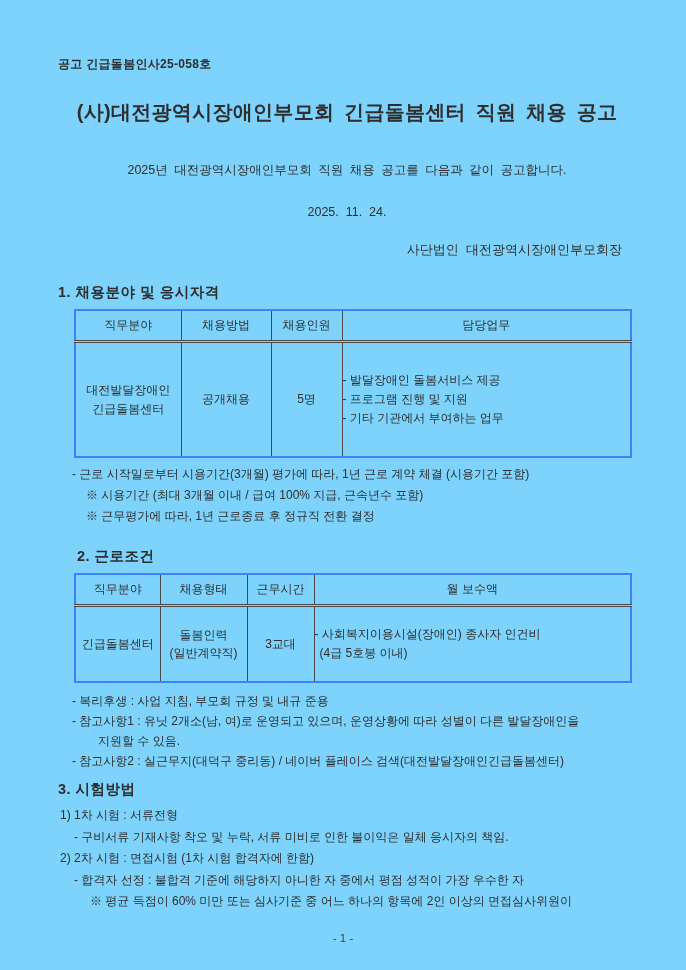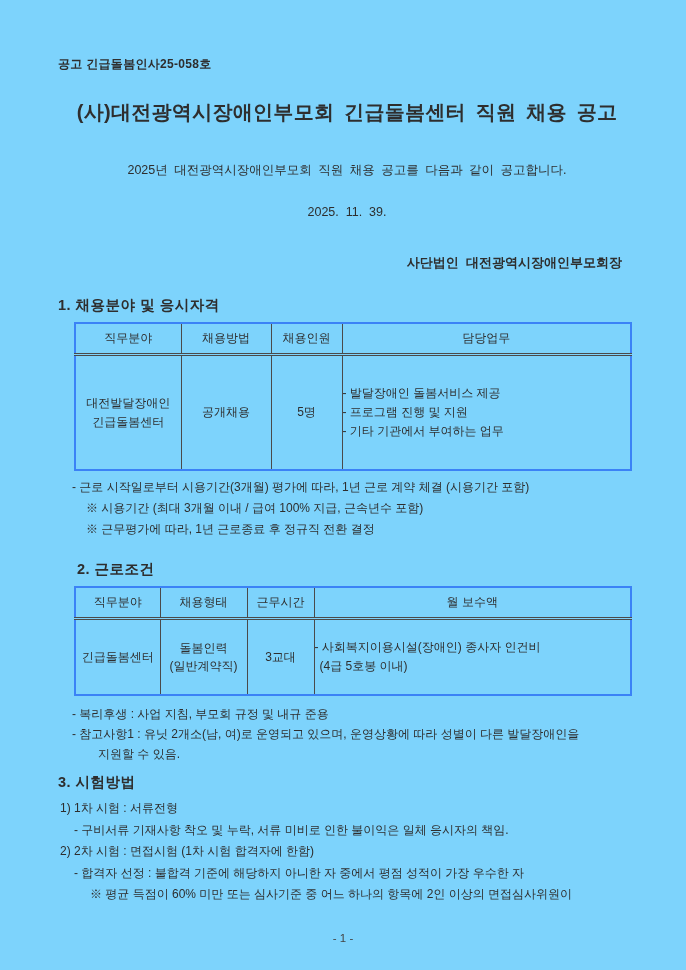--- a/index.html
+++ b/index.html
@@ -9,21 +9,21 @@
     font-family:"Liberation Sans", sans-serif;
     padding:56px 50px 0 58px; overflow:hidden;
   }
   .doc-number { font-size:12px; font-weight:bold; letter-spacing:0.3px; }
   .title {
     margin:26px -12px 0 -12px; text-align:center; font-size:20px; font-weight:bold;
     word-spacing:4px; letter-spacing:0.3px; white-space:nowrap;
   }
   .intro { margin-top:36px; text-align:center; font-size:12.5px; word-spacing:3px; white-space:nowrap; }
   .date  { margin-top:26px; text-align:center; font-size:12.5px; white-space:pre; }
-  .signer{ margin-top:35px; text-align:right; font-size:13px; font-weight:bold; padding-right:14px; white-space:pre; }
+  .signer{ margin-top:22px; text-align:right; font-size:13px; font-weight:normal; padding-right:14px; white-space:pre; }
 
   .section-heading { font-size:14.5px; font-weight:bold; letter-spacing:0.5px; }
   .sec1-heading { margin-top:24px; }
   .sec2-heading { margin-top:20px;margin-left:19px; }
   .sec3-heading { margin-top:9px; }
 
   table.doc-table {
     border-collapse:collapse; width:558px; margin:7px 0 0 16px;
     table-layout:fixed; font-size:12px; border:2px solid #3b82f6;
   }
@@ -60,21 +60,21 @@
 <body>
 
 <div class="page">
 
   <div class="doc-number">공고 긴급돌봄인사25-058호</div>
 
   <div class="title">(사)대전광역시장애인부모회 긴급돌봄센터 직원 채용 공고</div>
 
   <div class="intro">2025년 대전광역시장애인부모회 직원 채용 공고를 다음과 같이 공고합니다.</div>
 
-  <div class="date">2025.  11.  39.</div>
+  <div class="date">2025.  11.  24.</div>
 
   <div class="signer">사단법인  대전광역시장애인부모회장</div>
 
   <div class="section-heading sec1-heading">1. 채용분야 및 응시자격</div>
 
   <table class="doc-table">
     <colgroup>
       <col style="width:106px">
         <col style="width:90px">
         <col style="width:71px">
@@ -139,20 +139,21 @@
           <div class="salary-cont">(4급 5호봉 이내)</div>
         </td>
       </tr>
     </tbody>
   </table>
 
   <div class="notes notes2">
     <div class="n0">- 복리후생 : 사업 지침, 부모회 규정 및 내규 준용</div>
     <div class="n0">- 참고사항1 : 유닛 2개소(남, 여)로 운영되고 있으며, 운영상황에 따라 성별이 다른 발달장애인을</div>
     <div class="n-cont">지원할 수 있음.</div>
+    <div class="n0">- 참고사항2 : 실근무지(대덕구 중리동) / 네이버 플레이스 검색(대전발달장애인긴급돌봄센터)</div>
   </div>
 
   <div class="section-heading sec3-heading">3. 시험방법</div>
 
   <div class="exam-lines">
     <div class="l-num">1) 1차 시험 : 서류전형</div>
     <div class="l-dash">- 구비서류 기재사항 착오 및 누락, 서류 미비로 인한 불이익은 일체 응시자의 책임.</div>
     <div class="l-num">2) 2차 시험 : 면접시험 (1차 시험 합격자에 한함)</div>
     <div class="l-dash">- 합격자 선정 : 불합격 기준에 해당하지 아니한 자 중에서 평점 성적이 가장 우수한 자</div>
     <div class="l-star">※ 평균 득점이 60% 미만 또는 심사기준 중 어느 하나의 항목에 2인 이상의 면접심사위원이</div>

